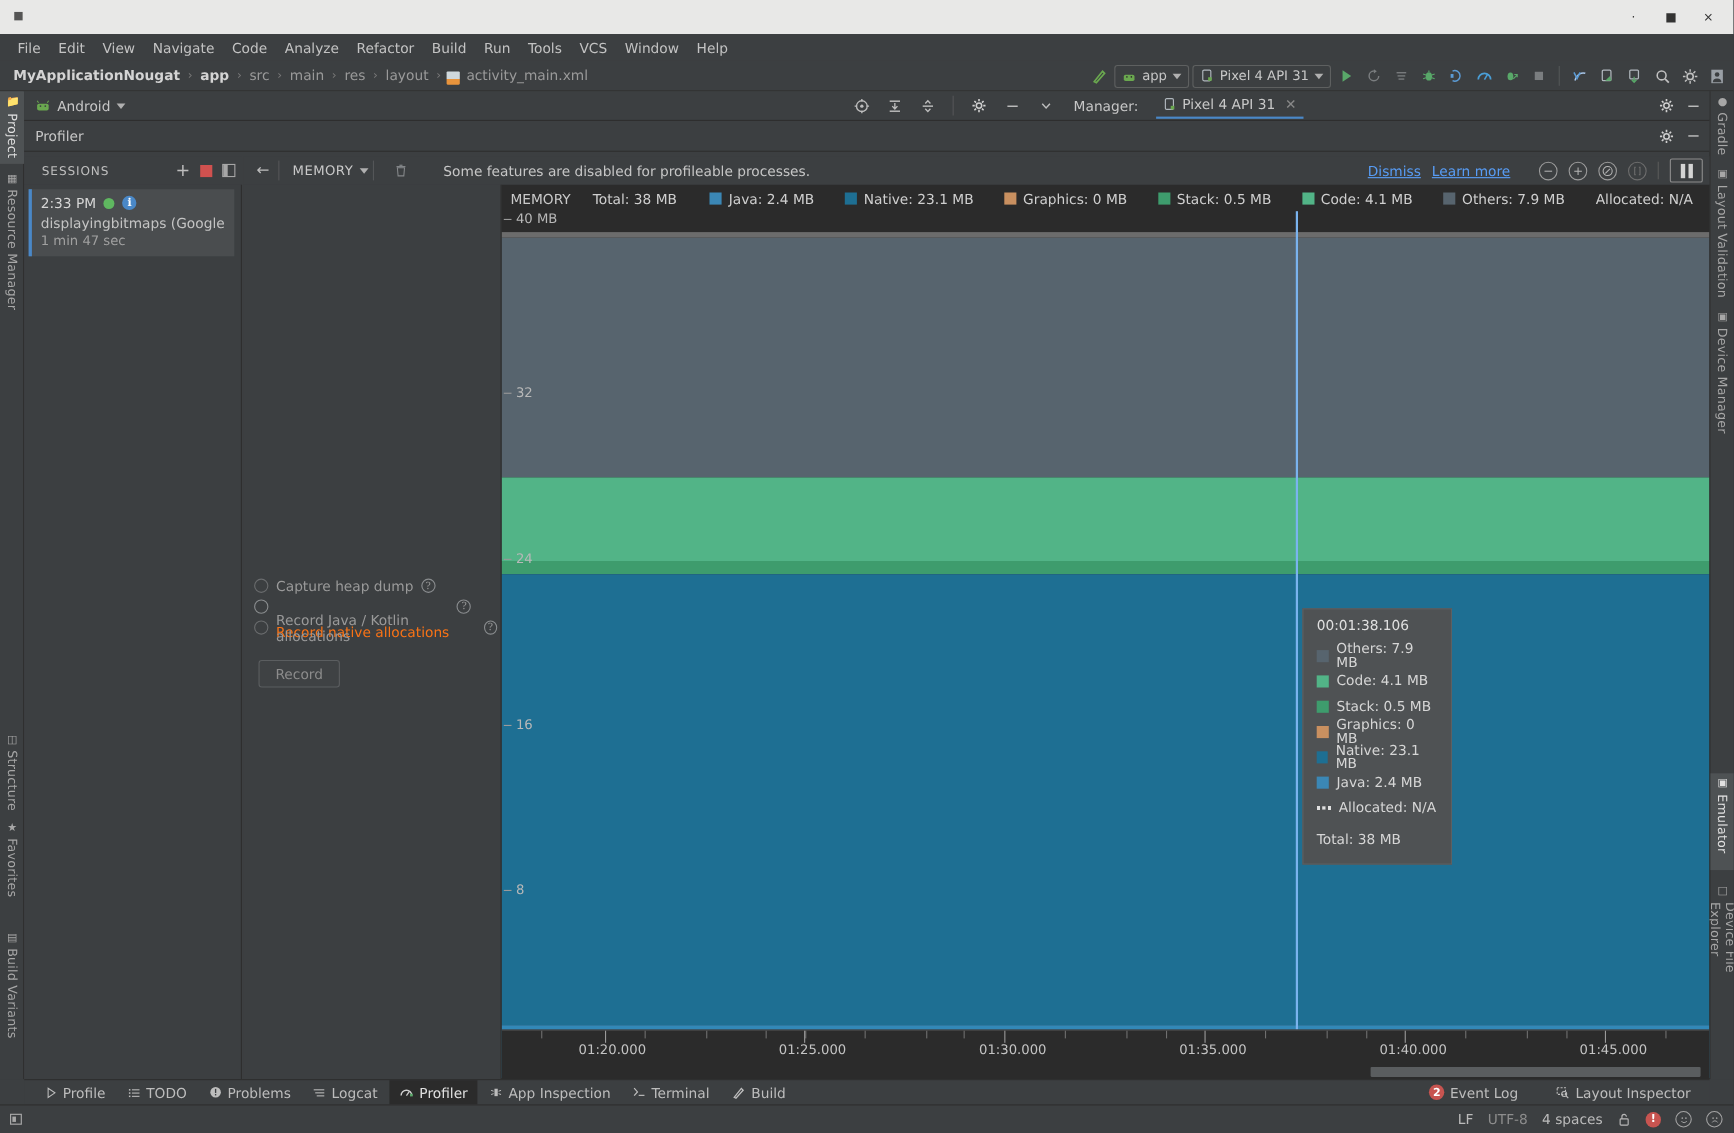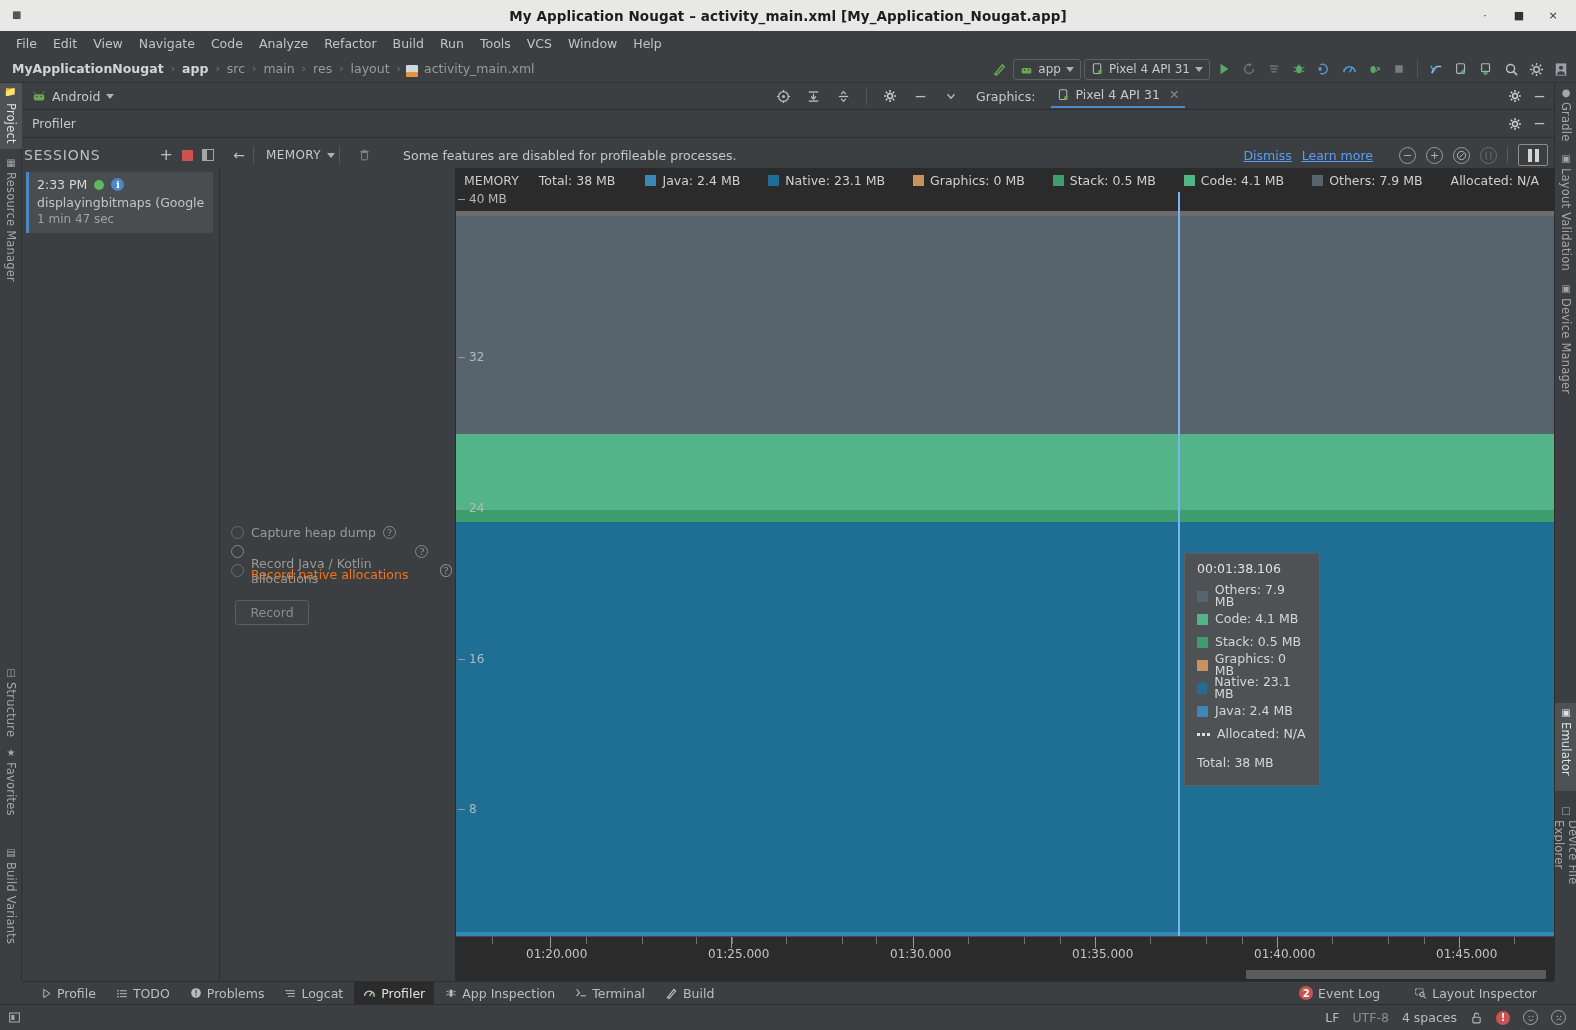--- a/index.html
+++ b/index.html
@@ -113,21 +113,21 @@
     font-size: 12.5px; color:#c7c7c7; padding: 4px 6px 5px 6px;
     border-bottom: 2px solid #4a88c7;
   }
   .profrow .th-right { right: 4px; }
 
   
   .sessions-hdr {
     position: absolute; top: 142px; left: 22px; width: 198px; height: 26px;
     display:flex; align-items:center; background: #3c3f41;
   }
-  .sessions-hdr .lbl { font-size: 14px; letter-spacing: .8px; color:#bdbdbd; margin-left: 2px; }
+  .sessions-hdr .lbl { font-size: 11px; letter-spacing: .8px; color:#bdbdbd; margin-left: 16px; }
   .sessions-hdr .acts { position:absolute; right: 6px; display:flex; align-items:center; gap:9px; }
   .sq-red { width: 11px; height: 11px; background: #d0514f; display:inline-block;}
   .sq-panel { width: 12px; height: 12px; border: 1.5px solid #a6a6a6; display:inline-block; position:relative;}
   .sq-panel::after { content:''; position:absolute; left:0; top:0; bottom:0; width:4px; background:#a6a6a6; }
 
   .sessions-body {
     position: absolute; top: 168px; left: 22px; width: 198px; height: 813px;
     background: #3c3f41; border-right: 1px solid #2e2e2e;
   }
   .session-item {
@@ -260,21 +260,20 @@
   .face { width:15px;height:15px;border-radius:50%;border:1.5px solid #a3a3a3; position:relative;}
   svg { display:block; }
 </style>
 </head>
 <body>
 
 <div id="app">
 
   <div class="titlebar">
     <span class="appicon">■</span>
-    <span class="title">My Application Nougat – activity_main.xml [My_Application_Nougat.app]</span>
     <div class="winbtns">
       <span class="winbtn">·</span>
       <span class="winbtn">■</span>
       <span class="winbtn">×</span>
     </div>
   </div>
 
   <div class="menubar">
     <span class="menuitem">File</span>
     <span class="menuitem">Edit</span>
@@ -511,21 +510,21 @@
           </svg>
       </span>
     </div>
 
     <div style="position:absolute; left:918px; display:flex; align-items:center;">
       <span class="tbtn">
         <svg width="14" height="14" viewBox="0 0 16 16">
             <path d="M4 6 L8 10.5 L12 6" fill="none" stroke="#bdbdbd" stroke-width="1.5"></path>
           </svg>
       </span>
-      <span style="margin-left:14px; font-size:12.5px; color:#c7c7c7;">Graphics:</span>
+      <span style="margin-left:14px; font-size:12.5px; color:#c7c7c7;">Manager:</span>
       <span class="emul-tab" style="margin-left:16px;">
         <svg width="13" height="14" viewBox="0 0 16 16">
             <rect x="3" y="1.5" width="9" height="12" rx="1.4" fill="none" stroke="#b0b7bd" stroke-width="1.3"></rect>
             <rect x="9" y="9.5" width="4" height="4" fill="#6aa84f"></rect>
           </svg>
         <span>Pixel 4 API 31</span>
         <span style="color:#888; margin-left:4px;">✕</span>
       </span>
     </div>
 

